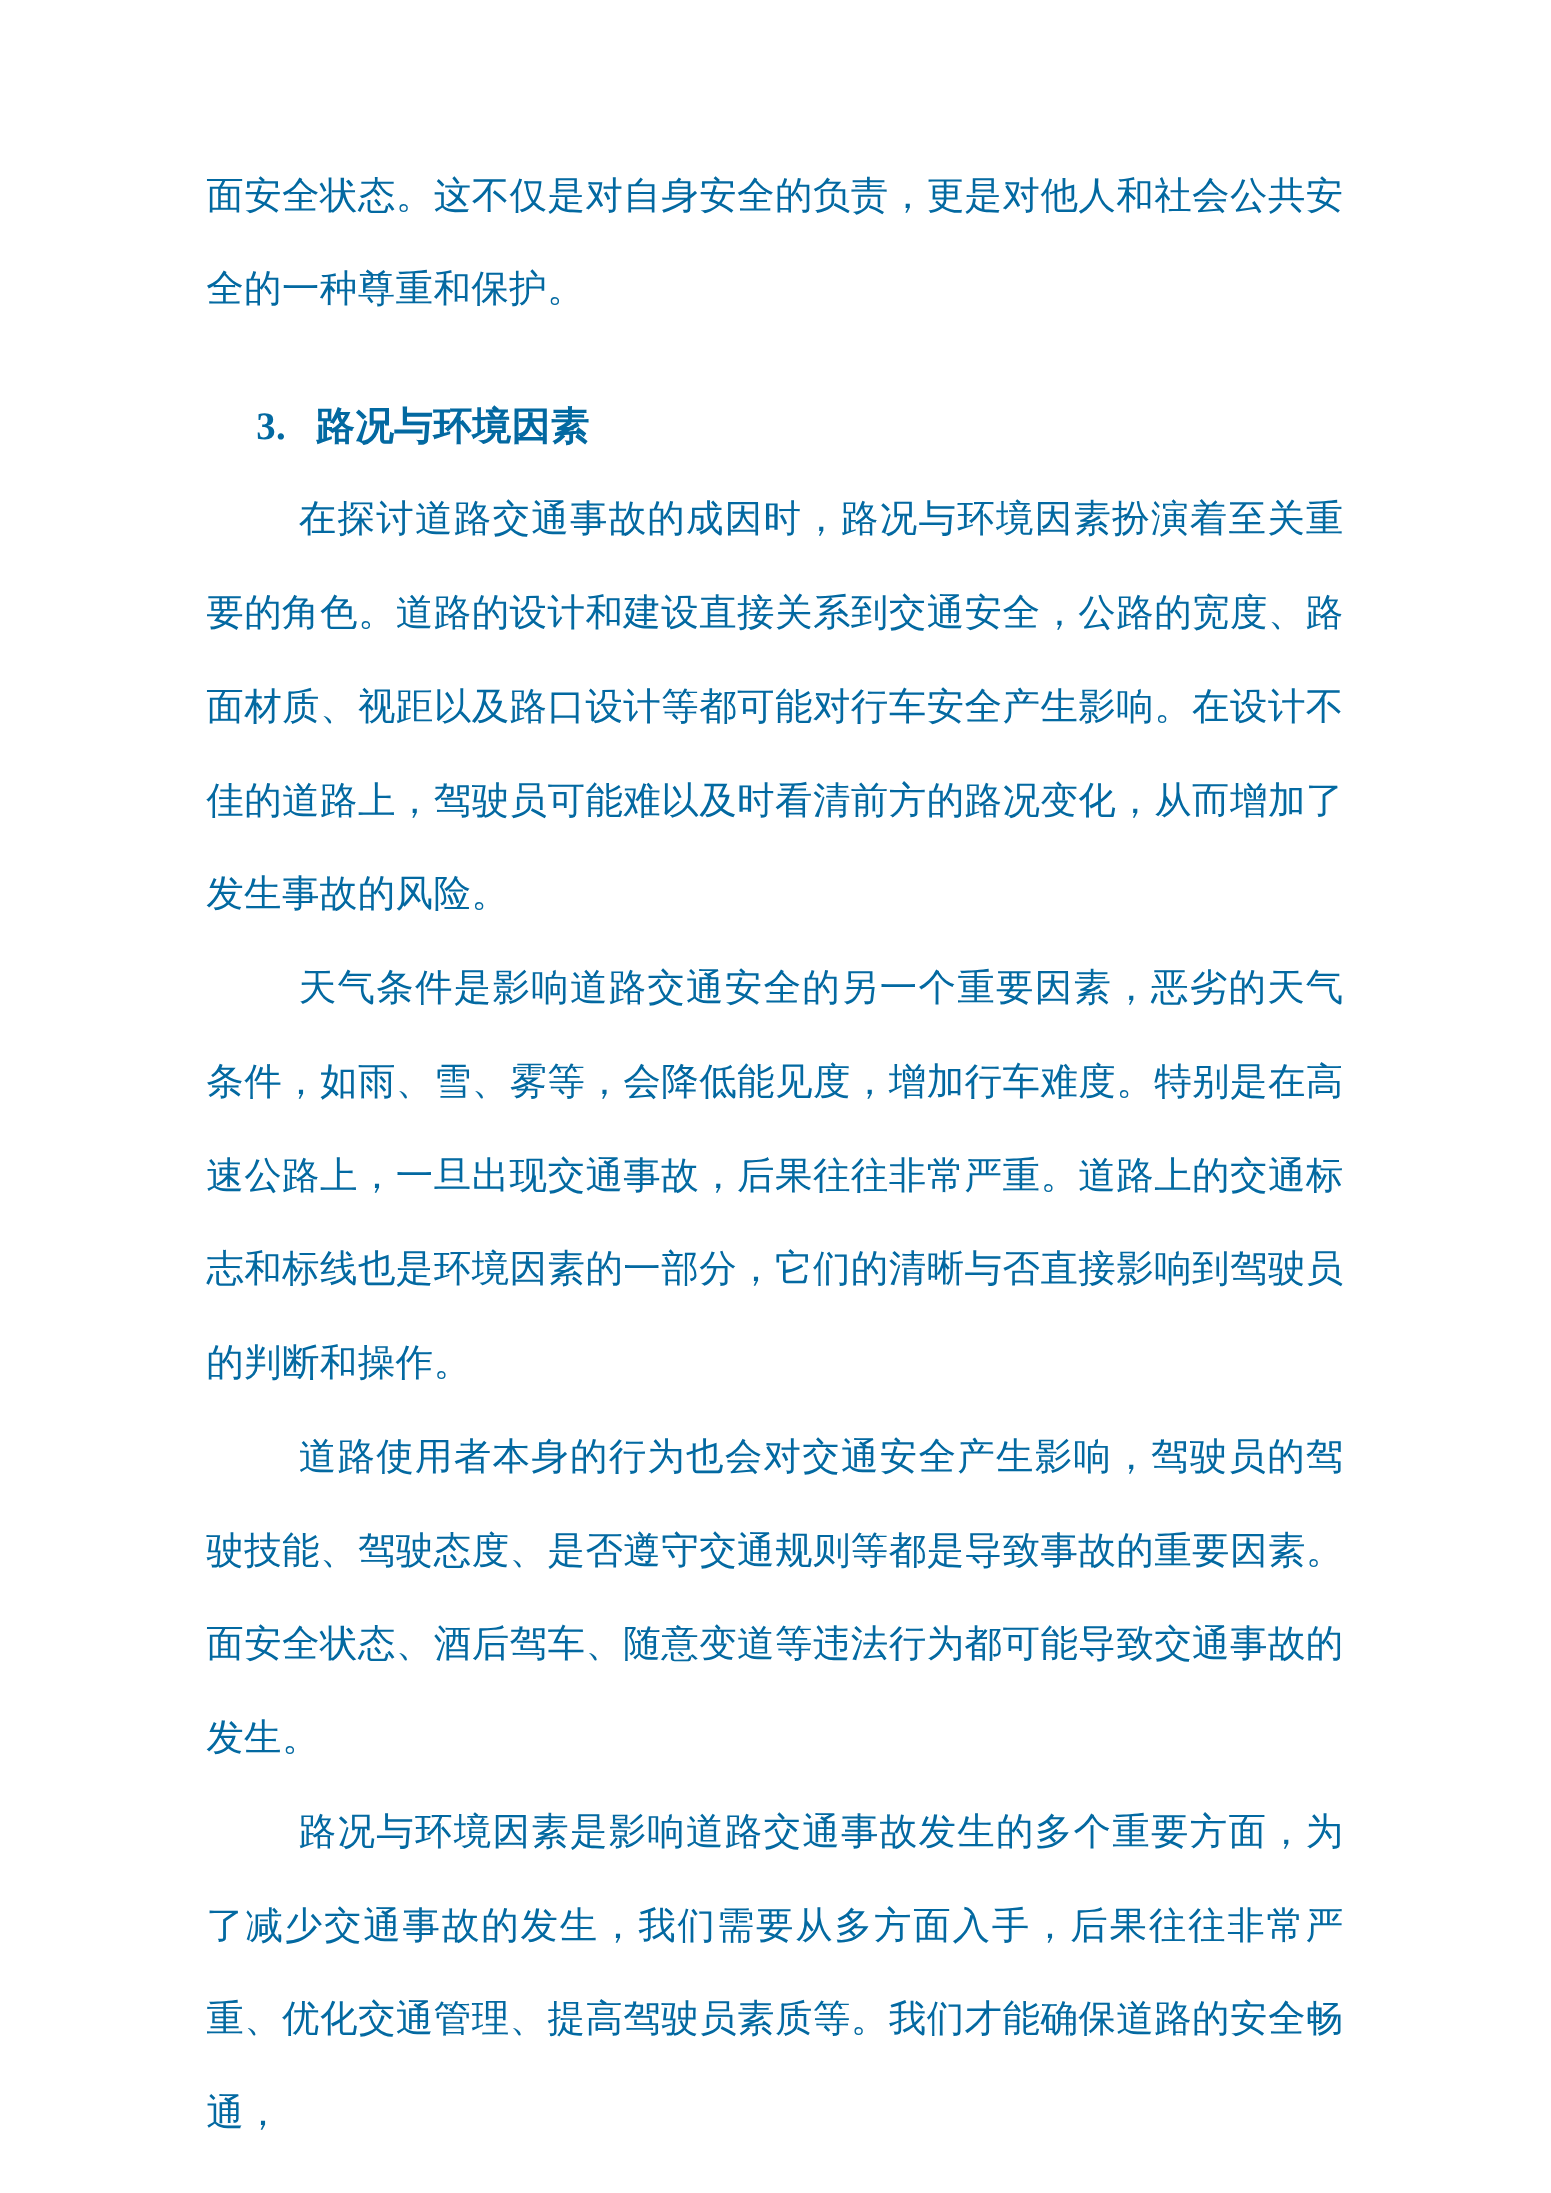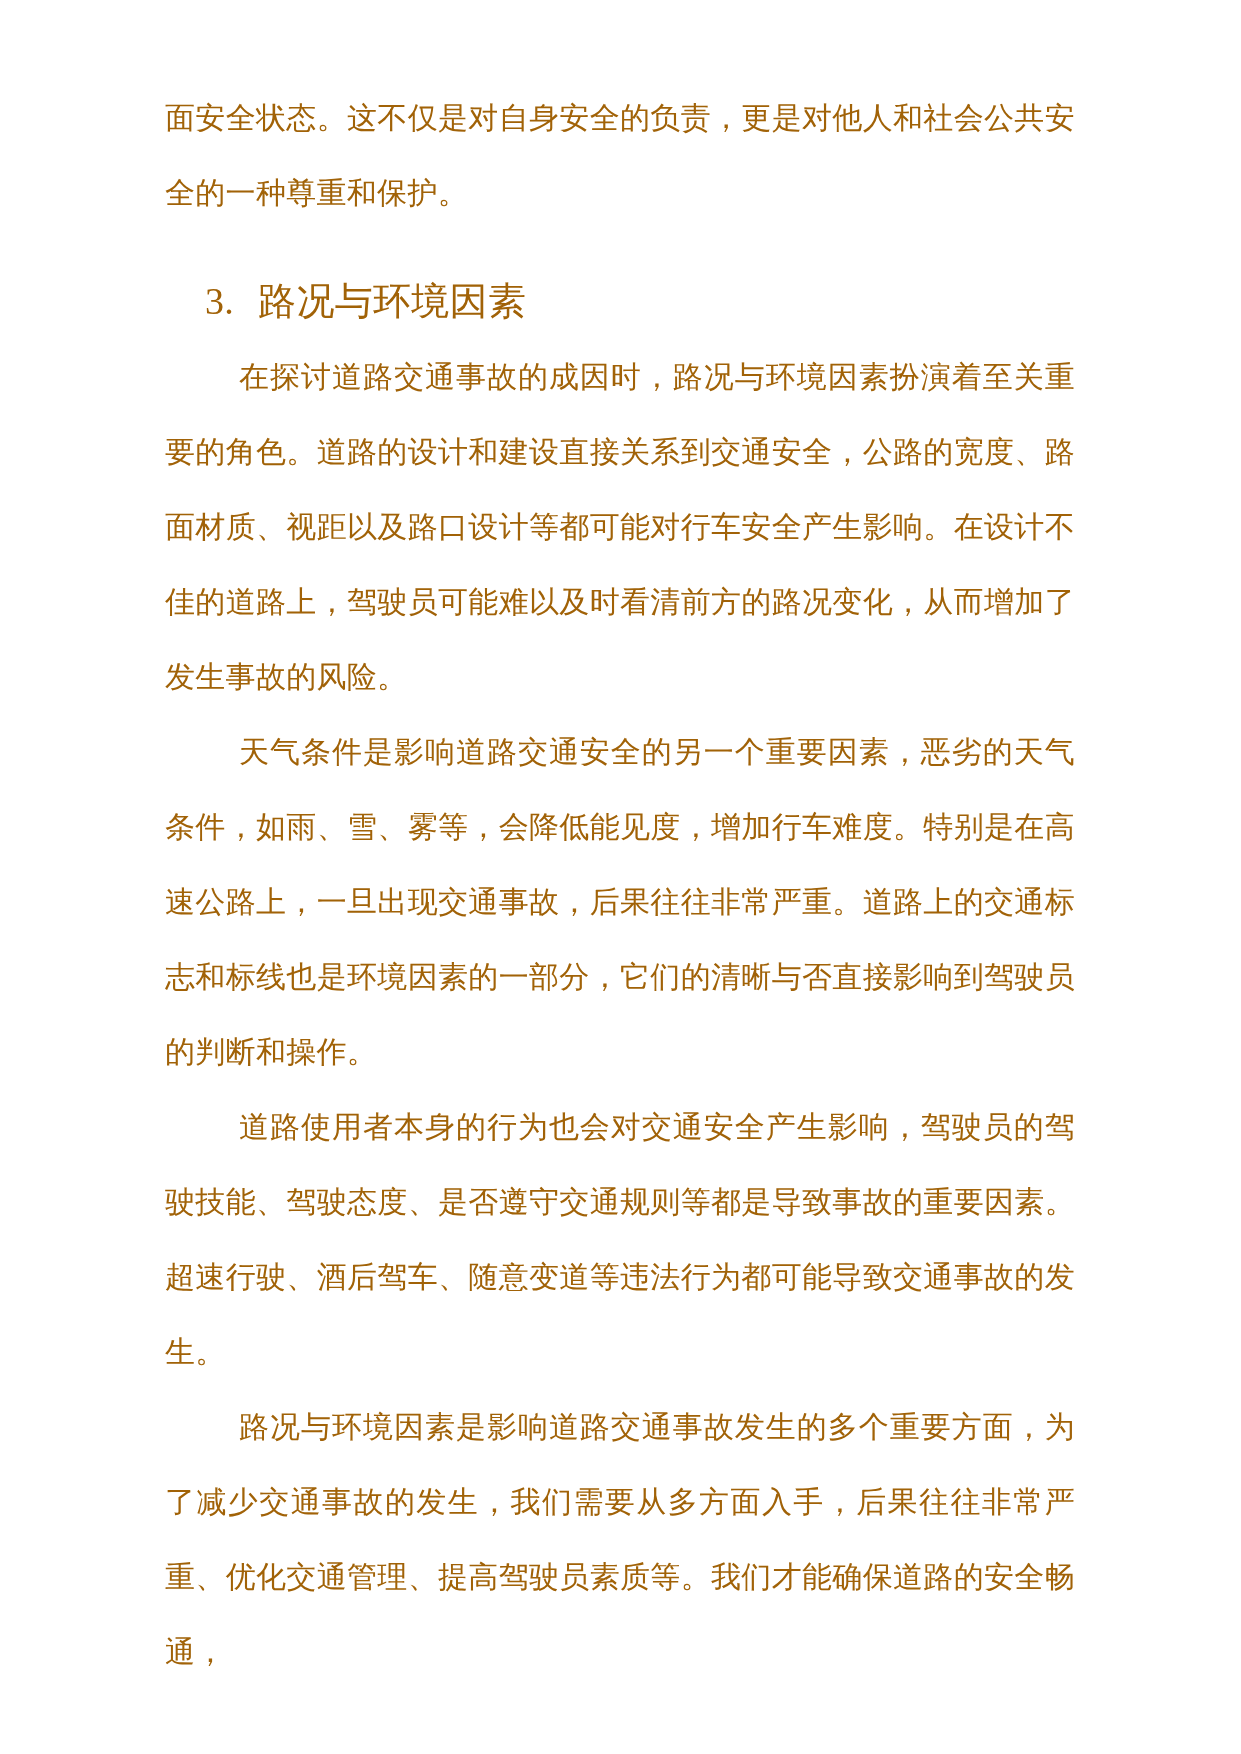--- a/index.html
+++ b/index.html
@@ -6,43 +6,43 @@
     margin: 0;
     padding: 0;
     background: #ffffff;
   }
   .page {
     position: relative;
     width: 1241px;
     height: 1754px;
     box-sizing: border-box;
     background: #ffffff;
-    padding: 80px 166px 40px 165px;
+    padding: 119px 166px 40px 165px;
     overflow: hidden;
     font-family: "Liberation Serif", "DejaVu Serif", serif;
-    color: #a16207;
+    color: #0369a1;
   }
   .body-text {
     font-size: 30px;
     line-height: 75px;
     text-align: justify;
     letter-spacing: 0.3px;
   }
   p.para {
     margin: 0;
     padding: 0;
   }
   p.para.indent {
     text-indent: 74px;
   }
   h3.section-heading {
     margin: 34px 0 0 0;
     padding: 0 0 0 40px;
-    font-size: 38px;
-    font-weight: 400;
+    font-size: 31px;
+    font-weight: 700;
     line-height: 75px;
     text-align: left;
   }
   h3.section-heading .sec-num {
     display: inline-block;
     margin-right: 24px;
   }
 </style>
 </head>
 <body>
@@ -53,18 +53,18 @@
     <p class="para">面安全状态。这不仅是对自身安全的负责，更是对他人和社会公共安全的一种尊重和保护。</p>
 
     <h3 class="section-heading">
       <span class="sec-num">3.</span><span>路况与环境因素</span>
     </h3>
 
     <p class="para indent">在探讨道路交通事故的成因时，路况与环境因素扮演着至关重要的角色。道路的设计和建设直接关系到交通安全，公路的宽度、路面材质、视距以及路口设计等都可能对行车安全产生影响。在设计不佳的道路上，驾驶员可能难以及时看清前方的路况变化，从而增加了发生事故的风险。</p>
 
     <p class="para indent">天气条件是影响道路交通安全的另一个重要因素，恶劣的天气条件，如雨、雪、雾等，会降低能见度，增加行车难度。特别是在高速公路上，一旦出现交通事故，后果往往非常严重。道路上的交通标志和标线也是环境因素的一部分，它们的清晰与否直接影响到驾驶员的判断和操作。</p>
 
-    <p class="para indent">道路使用者本身的行为也会对交通安全产生影响，驾驶员的驾驶技能、驾驶态度、是否遵守交通规则等都是导致事故的重要因素。超速行驶、酒后驾车、随意变道等违法行为都可能导致交通事故的发生。</p>
+    <p class="para indent">道路使用者本身的行为也会对交通安全产生影响，驾驶员的驾驶技能、驾驶态度、是否遵守交通规则等都是导致事故的重要因素。面安全状态、酒后驾车、随意变道等违法行为都可能导致交通事故的发生。</p>
 
     <p class="para indent">路况与环境因素是影响道路交通事故发生的多个重要方面，为了减少交通事故的发生，我们需要从多方面入手，后果往往非常严重、优化交通管理、提高驾驶员素质等。我们才能确保道路的安全畅通，</p>
 
   </div>
 </div>
 
 </body></html>

